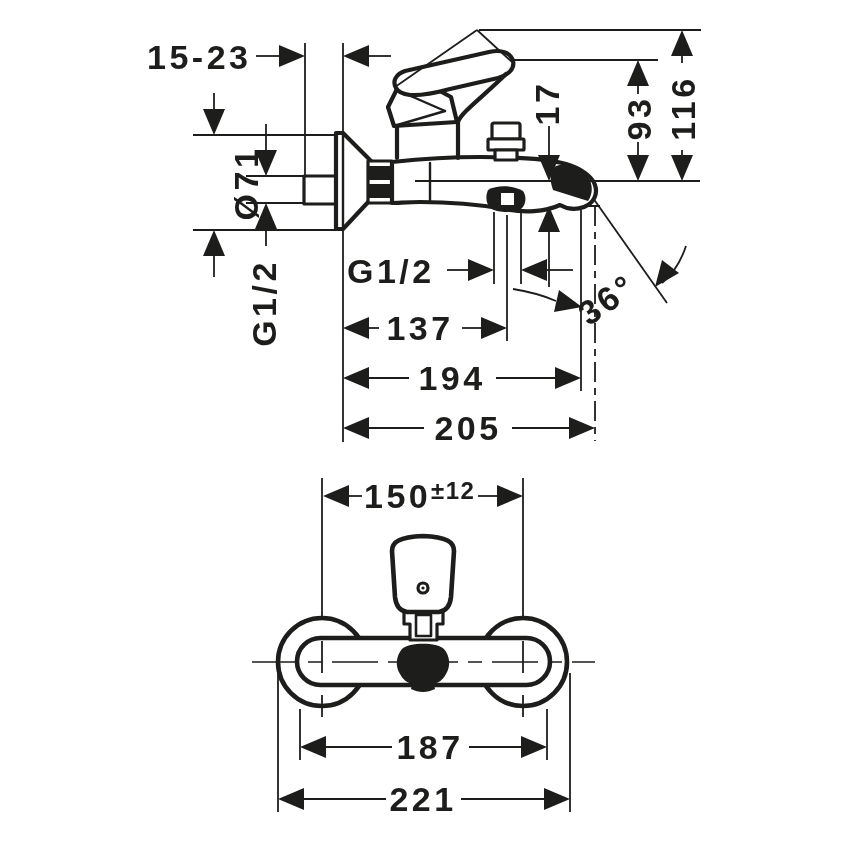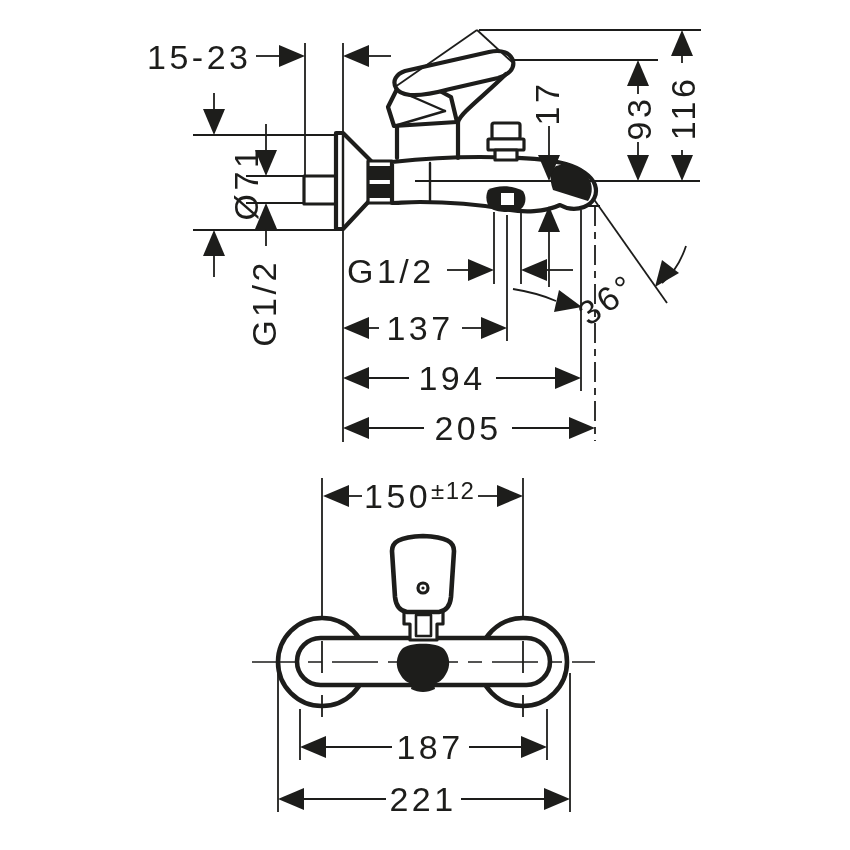--- a/index.html
+++ b/index.html
@@ -1,16 +1,16 @@
 <!DOCTYPE html>
 <html><head>
 <meta charset="utf-8">
 <style>
   html,body{margin:0;padding:0;background:#ffffff;}
-  .canvas{width:848px;height:850px;background:#ffffff;position:relative;overflow:hidden;}
+  .canvas{width:848px;height:850px;background:#ffffff;position:relative;overflow:hidden;font-weight:bold;}
   svg{display:block;}
   .dt{font-family:"Liberation Sans",sans-serif;font-size:34px;letter-spacing:3.5px;fill:#1d1d1b;}
   .dts{font-family:"Liberation Sans",sans-serif;font-size:24px;letter-spacing:1.5px;fill:#1d1d1b;}
   .mid{text-anchor:middle;}
   .dim{stroke:#1d1d1b;stroke-width:1.8;fill:none;}
   .cl{stroke:#1d1d1b;stroke-width:1.5;fill:none;}
   .part{stroke:#1d1d1b;stroke-width:4.2;fill:#ffffff;stroke-linejoin:round;stroke-linecap:round;}
   .part2{stroke:#1d1d1b;stroke-width:3.2;fill:#ffffff;stroke-linejoin:round;stroke-linecap:round;}
   .pline{stroke:#1d1d1b;stroke-width:4.2;fill:none;stroke-linejoin:round;stroke-linecap:round;}
   .pline2{stroke:#1d1d1b;stroke-width:2.4;fill:none;stroke-linecap:round;}

